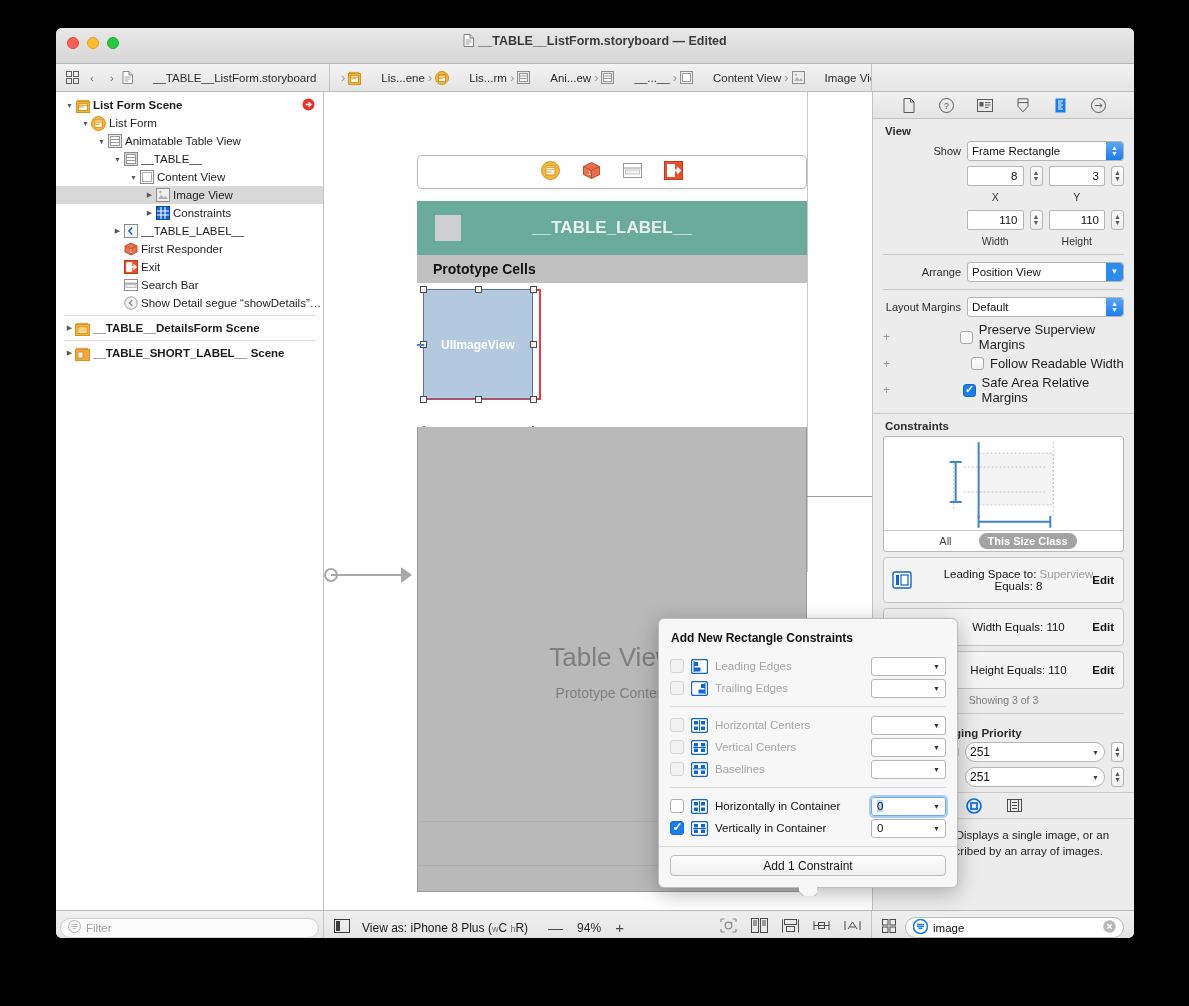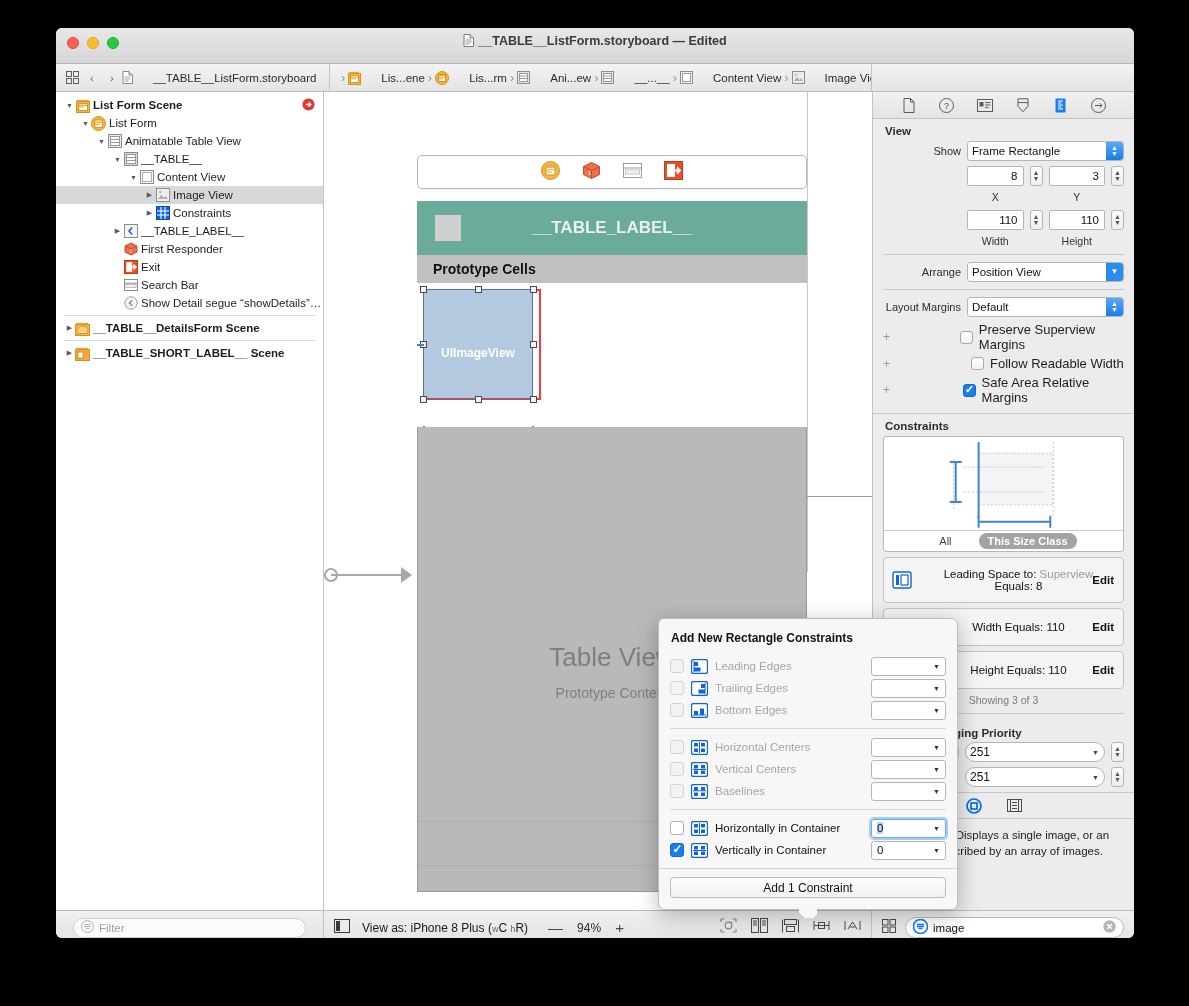--- a/index.html
+++ b/index.html
@@ -79,21 +79,21 @@
      display:flex; align-items:center; justify-content:center; }
   .navbar .nt { font-size:17px; font-weight:bold; color:#e9f1ef; }
   .navbar .sq { position:absolute; left:18px; top:14px; width:26px;
      height:26px; background:#cfcfcf; }
   .proto-hdr { height:28px; background:#c0c0c0; display:flex;
      align-items:center; padding-left:16px; font-size:14px;
      font-weight:bold; color:#111; }
   .cellarea { height:122px; background:#fff; position:relative; }
   .imgview { position:absolute; left:6px; top:6px; width:110px; height:110px;
      background:#b3c9e0; border:1px solid #5a6fa5; }
-  .imgview .ivt { position:absolute; left:0; right:0; top:56px;
+  .imgview .ivt { position:absolute; left:0; right:0; top:48px;
      text-align:center; font-size:12px; font-weight:bold; color:#fff; }
   .redline { position:absolute; border:0; background:#ef3b3b; }
   .handle { position:absolute; width:7px; height:7px; background:#f2f2f2;
      border:1px solid #4a4a4a; }
   .bluebar { position:absolute; background:#3f83d8; }
 
   .tableview { position:absolute; left:93px; top:335px; width:390px;
      height:465px; background:#b9b9b9; border:1px solid #9a9a9a;
      border-top:none; }
   .tv-label { position:absolute; left:0; right:0; top:215px; text-align:center;
@@ -174,21 +174,21 @@
   .libtab { width:17px; height:17px; display:flex; align-items:center;
      justify-content:center; color:#4a4a4a; }
   .libdesc { padding:8px 10px; font-size:11.5px; color:#222; line-height:1.42;
      background:#ececec; }
   .libdesc b { font-weight:bold; }
 
   
   .bottombar { height:34px; display:flex; align-items:center;
      background:linear-gradient(#f0f0f0,#e2e2e2); border-top:1px solid #bcbcbc; }
   .bb-left { width:268px; flex:0 0 268px; height:100%; display:flex;
-     align-items:center; padding:0 17px; border-right:1px solid #c3c3c3; }
+     align-items:center; padding:0 4px; border-right:1px solid #c3c3c3; }
   .filter { flex:1; height:20px; background:#fbfbfb; border:1px solid #cfcfcf;
      border-radius:10px; display:flex; align-items:center; padding:0 7px;
      gap:5px; font-size:11.5px; color:#9e9e9e; }
   .bb-mid { flex:1; height:100%; display:flex; align-items:center;
      padding:0 10px; gap:0; border-right:1px solid #c3c3c3; }
   .bb-right { width:262px; flex:0 0 262px; height:100%; display:flex;
      align-items:center; padding:0 10px; gap:9px; }
   .viewas { font-size:12px; color:#1b1b1b; margin-left:12px; white-space:nowrap; }
   .viewas .sm { font-size:9px; color:#6b6b6b; }
   .zoomctl { display:flex; align-items:center; gap:14px; margin-left:20px;
@@ -1026,35 +1026,20 @@
             <path d="M14 2v11" stroke="#1263d6" stroke-width="1"></path>
           </svg>
       </span>
       <span class="pv-lbl dis">Trailing Edges</span>
       <span class="pv-sel">
           <span class="tri">▼</span>
         </span>
     </div>
 
 
-    <div class="pv-row">
-      <span class="pv-ck dis"></span>
-      <span class="pv-ico">
-        <svg width="17" height="15" viewBox="0 0 17 15">
-            <rect x=".5" y=".5" width="16" height="14" rx="2" fill="#fff" stroke="#1263d6" stroke-width="1.3"></rect>
-            <rect x="3" y="8" width="4" height="4" fill="#1263d6"></rect>
-            <rect x="9" y="5.5" width="4" height="6.5" fill="#1263d6"></rect>
-            <path d="M2 12h13" stroke="#1263d6" stroke-width="1"></path>
-          </svg>
-      </span>
-      <span class="pv-lbl dis">Bottom Edges</span>
-      <span class="pv-sel">
-          <span class="tri">▼</span>
-        </span>
-    </div>
 
     <div class="pv-hr"></div>
 
     <div class="pv-row">
       <span class="pv-ck dis"></span>
       <span class="pv-ico">
         <svg width="17" height="15" viewBox="0 0 17 15">
             <rect x=".5" y=".5" width="16" height="14" rx="2" fill="#fff" stroke="#1263d6" stroke-width="1.3"></rect>
             <rect x="3" y="3" width="4" height="3.5" fill="#1263d6"></rect>
             <rect x="10" y="3" width="4" height="3.5" fill="#1263d6"></rect>

